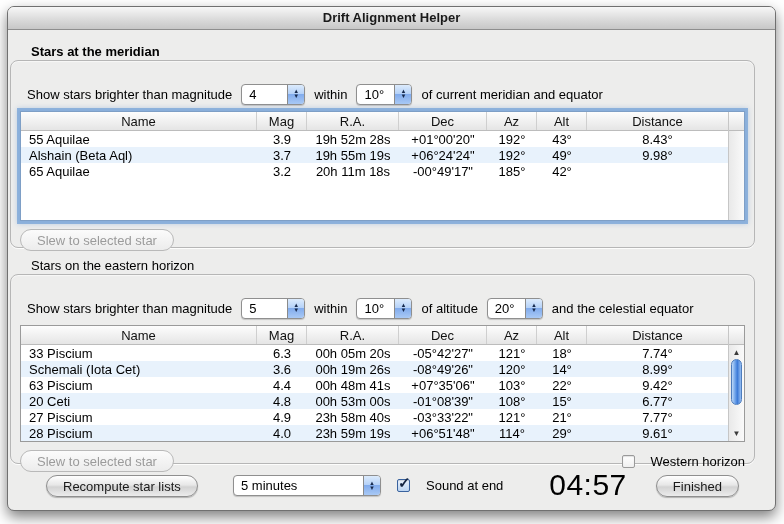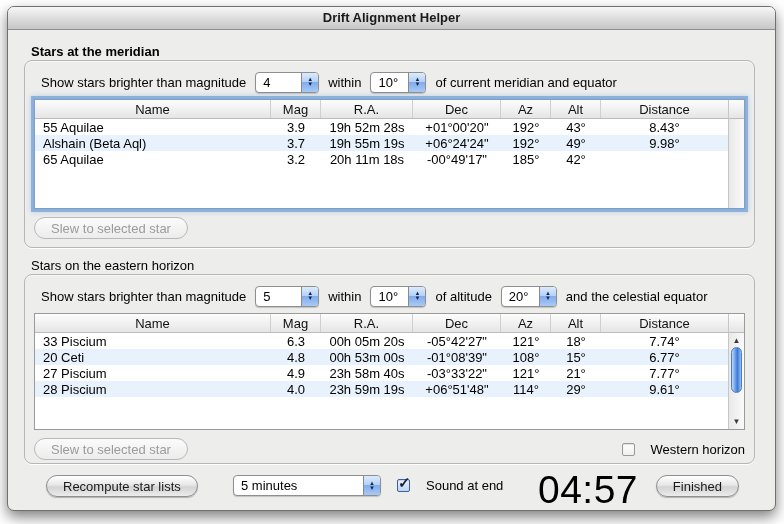--- a/index.html
+++ b/index.html
@@ -11,23 +11,23 @@
   }
   .titlebar {
     height:23px; background:linear-gradient(#f7f7f7,#d9d9d9 60%,#c7c7c7);
     border-bottom:1px solid #8e8e8e; text-align:center;
     font-size:13px; font-weight:bold; line-height:22px; color:#1a1a1a;
   }
   .section-label { position:absolute; left:23px; font-size:13px; color:#000; }
   .l1 { top:37px;font-weight:bold; }
   .l2 { top:251px; }
   .groupbox {
-    position:absolute; left:16px; right:20px;
+    position:absolute; left:2px; right:20px;
     border:1px solid #b6b6b6; border-radius:8px;
-    padding:8px 9px 8px 9px;
+    padding:20px 9px 8px 9px;
     box-shadow:0 1px 0 rgba(255,255,255,.85), inset 0 1px 1px rgba(255,255,255,.6);
   }
   .box1 { top:53px; height:188px; }
   .box2 { top:267px; height:190px; }
   .filter-row { display:flex; align-items:center; gap:9px; height:26px; font-size:13px; color:#000; padding-left:7px; white-space:nowrap; }
   
   .popup {
     display:inline-flex; align-items:stretch; height:21px;
     border:1px solid #8f8f8f; border-radius:4px; background:#fff;
     box-shadow:0 1px 1px rgba(0,0,0,.18); overflow:hidden; flex-shrink:0;
@@ -77,21 +77,21 @@
   
   .checkbox { display:inline-flex; align-items:center; gap:16px; font-size:13px; color:#000; }
   .cb-box { width:13px; height:13px; border:1px solid #9a9a9a; border-radius:2px; background:linear-gradient(#fff,#f0f0f0); position:relative; flex-shrink:0; box-shadow:inset 0 1px 1px rgba(0,0,0,.12); }
   .cb-box.checked { border-color:#39629e; background:linear-gradient(#ecf3fc,#bdd5f1); }
   .cb-check { position:absolute; left:0px; top:-6px; font-size:15px; font-weight:bold; color:#14233f; }
   
   .footer { position:absolute; left:20px; right:20px; top:466px; height:28px; }
   .f-recompute { position:absolute; left:18px; top:2px; }
   .f-popup { position:absolute; left:205px; top:2px; width:148px;gap:6px; }
   .f-check { position:absolute; left:369px; top:5px; }
-  .timer { position:absolute; left:500px; top:-5px; width:120px; text-align:center; font-size:39px; color:#000; letter-spacing:0.5px; }
+  .timer { position:absolute; left:500px; top:-5px; width:120px; text-align:center; font-size:30px; color:#000; letter-spacing:0.5px; }
   .f-finished { position:absolute; right:16px; top:2px; }
 </style>
 </head>
 <body>
 
 <div class="window">
   <div class="titlebar">
     <span>Drift Alignment Helper</span>
   </div>
 
@@ -207,20 +207,38 @@
         </div>
       <div class="tbl-body">
           <div class="tr">
             <div class="td c0">33 Piscium</div>
             <div class="td c1">6.3</div>
             <div class="td c2">00h 05m 20s</div>
             <div class="td c3">-05°42'27"</div>
             <div class="td c4">121°</div>
             <div class="td c5">18°</div>
             <div class="td c6">7.74°</div>
+          </div>
+          <div class="tr">
+            <div class="td c0">Schemali (Iota Cet)</div>
+            <div class="td c1">3.6</div>
+            <div class="td c2">00h 19m 26s</div>
+            <div class="td c3">-08°49'26"</div>
+            <div class="td c4">120°</div>
+            <div class="td c5">14°</div>
+            <div class="td c6">8.99°</div>
+          </div>
+          <div class="tr">
+            <div class="td c0">63 Piscium</div>
+            <div class="td c1">4.4</div>
+            <div class="td c2">00h 48m 41s</div>
+            <div class="td c3">+07°35'06"</div>
+            <div class="td c4">103°</div>
+            <div class="td c5">22°</div>
+            <div class="td c6">9.42°</div>
           </div>
           <div class="tr">
             <div class="td c0">20 Ceti</div>
             <div class="td c1">4.8</div>
             <div class="td c2">00h 53m 00s</div>
             <div class="td c3">-01°08'39"</div>
             <div class="td c4">108°</div>
             <div class="td c5">15°</div>
             <div class="td c6">6.77°</div>
           </div>

